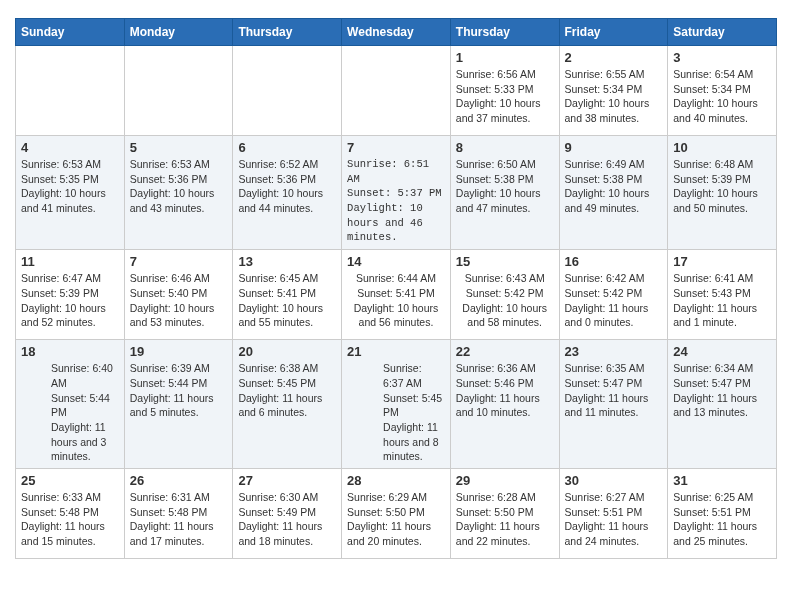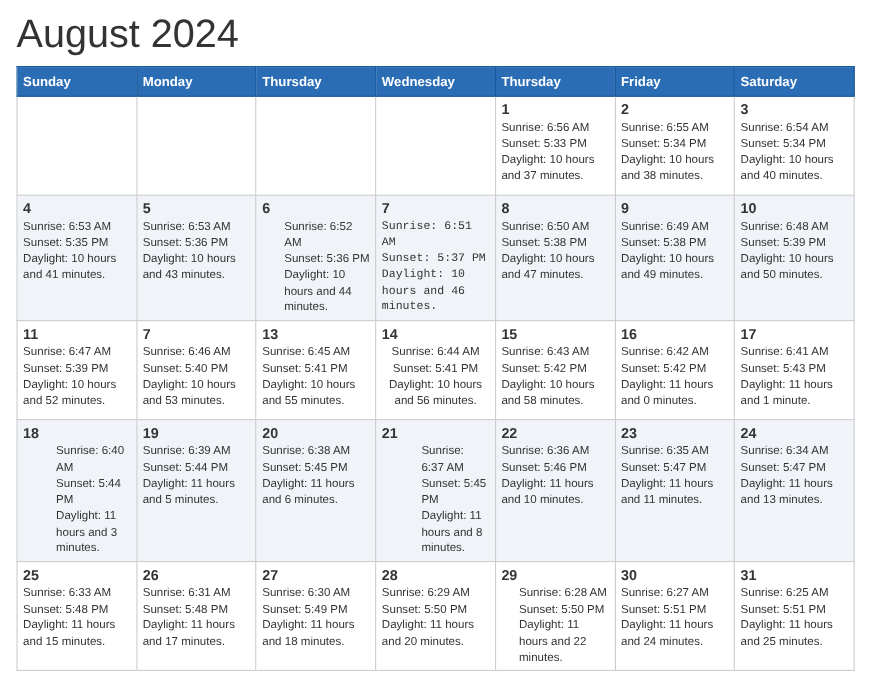--- a/index.html
+++ b/index.html
@@ -96,21 +96,20 @@
     }
     .empty-cell {
       background-color: #f9f9f9;
     }
   </style>
 </head>
 <body>
 
 <div class="header">
   <div class="title-block">
-    <h1>August 2024</h1>
   </div>
 </div>
 
 <table>
   <thead>
     <tr>
     <th>Sunday</th>
         <th>Monday</th>
         <th>Thursday</th>
         <th>Wednesday</th>
@@ -152,21 +151,21 @@
 Daylight: 10 hours and 41 minutes.</div>
         </td>
         <td>
           <span class="day-number">5</span>
           <div class="day-info" style="white-space: pre-line;">Sunrise: 6:53 AM
 Sunset: 5:36 PM
 Daylight: 10 hours and 43 minutes.</div>
         </td>
         <td>
           <span class="day-number">6</span>
-          <div class="day-info" style="white-space: pre-line; margin-left: 20px;">Sunrise: 6:52 AM
+          <div class="day-info" style="white-space: pre-line;">Sunrise: 6:52 AM
 Sunset: 5:36 PM
 Daylight: 10 hours and 44 minutes.</div>
         </td>
         <td>
           <span class="day-number">7</span>
           <div class="day-info" style="white-space: pre-line; font-family: Liberation Mono, monospace;">Sunrise: 6:51 AM
 Sunset: 5:37 PM
 Daylight: 10 hours and 46 minutes.</div>
         </td>
         <td>
@@ -208,21 +207,21 @@
 Daylight: 10 hours and 55 minutes.</div>
         </td>
         <td>
           <span class="day-number">14</span>
           <div class="day-info" style="white-space: pre-line; text-align: center;">Sunrise: 6:44 AM
 Sunset: 5:41 PM
 Daylight: 10 hours and 56 minutes.</div>
         </td>
         <td>
           <span class="day-number">15</span>
-          <div class="day-info" style="white-space: pre-line;">Sunrise: 6:43 AM
+          <div class="day-info" style="white-space: pre-line; text-align: center;">Sunrise: 6:43 AM
 Sunset: 5:42 PM
 Daylight: 10 hours and 58 minutes.</div>
         </td>
         <td>
           <span class="day-number">16</span>
           <div class="day-info" style="white-space: pre-line;">Sunrise: 6:42 AM
 Sunset: 5:42 PM
 Daylight: 11 hours and 0 minutes.</div>
         </td>
         <td>
@@ -296,21 +295,21 @@
 Daylight: 11 hours and 18 minutes.</div>
         </td>
         <td>
           <span class="day-number">28</span>
           <div class="day-info" style="white-space: pre-line;">Sunrise: 6:29 AM
 Sunset: 5:50 PM
 Daylight: 11 hours and 20 minutes.</div>
         </td>
         <td>
           <span class="day-number">29</span>
-          <div class="day-info" style="white-space: pre-line; margin-left: 16px;">Sunrise: 6:28 AM
+          <div class="day-info" style="white-space: pre-line;">Sunrise: 6:28 AM
 Sunset: 5:50 PM
 Daylight: 11 hours and 22 minutes.</div>
         </td>
         <td>
           <span class="day-number">30</span>
           <div class="day-info" style="white-space: pre-line;">Sunrise: 6:27 AM
 Sunset: 5:51 PM
 Daylight: 11 hours and 24 minutes.</div>
         </td>
         <td>

